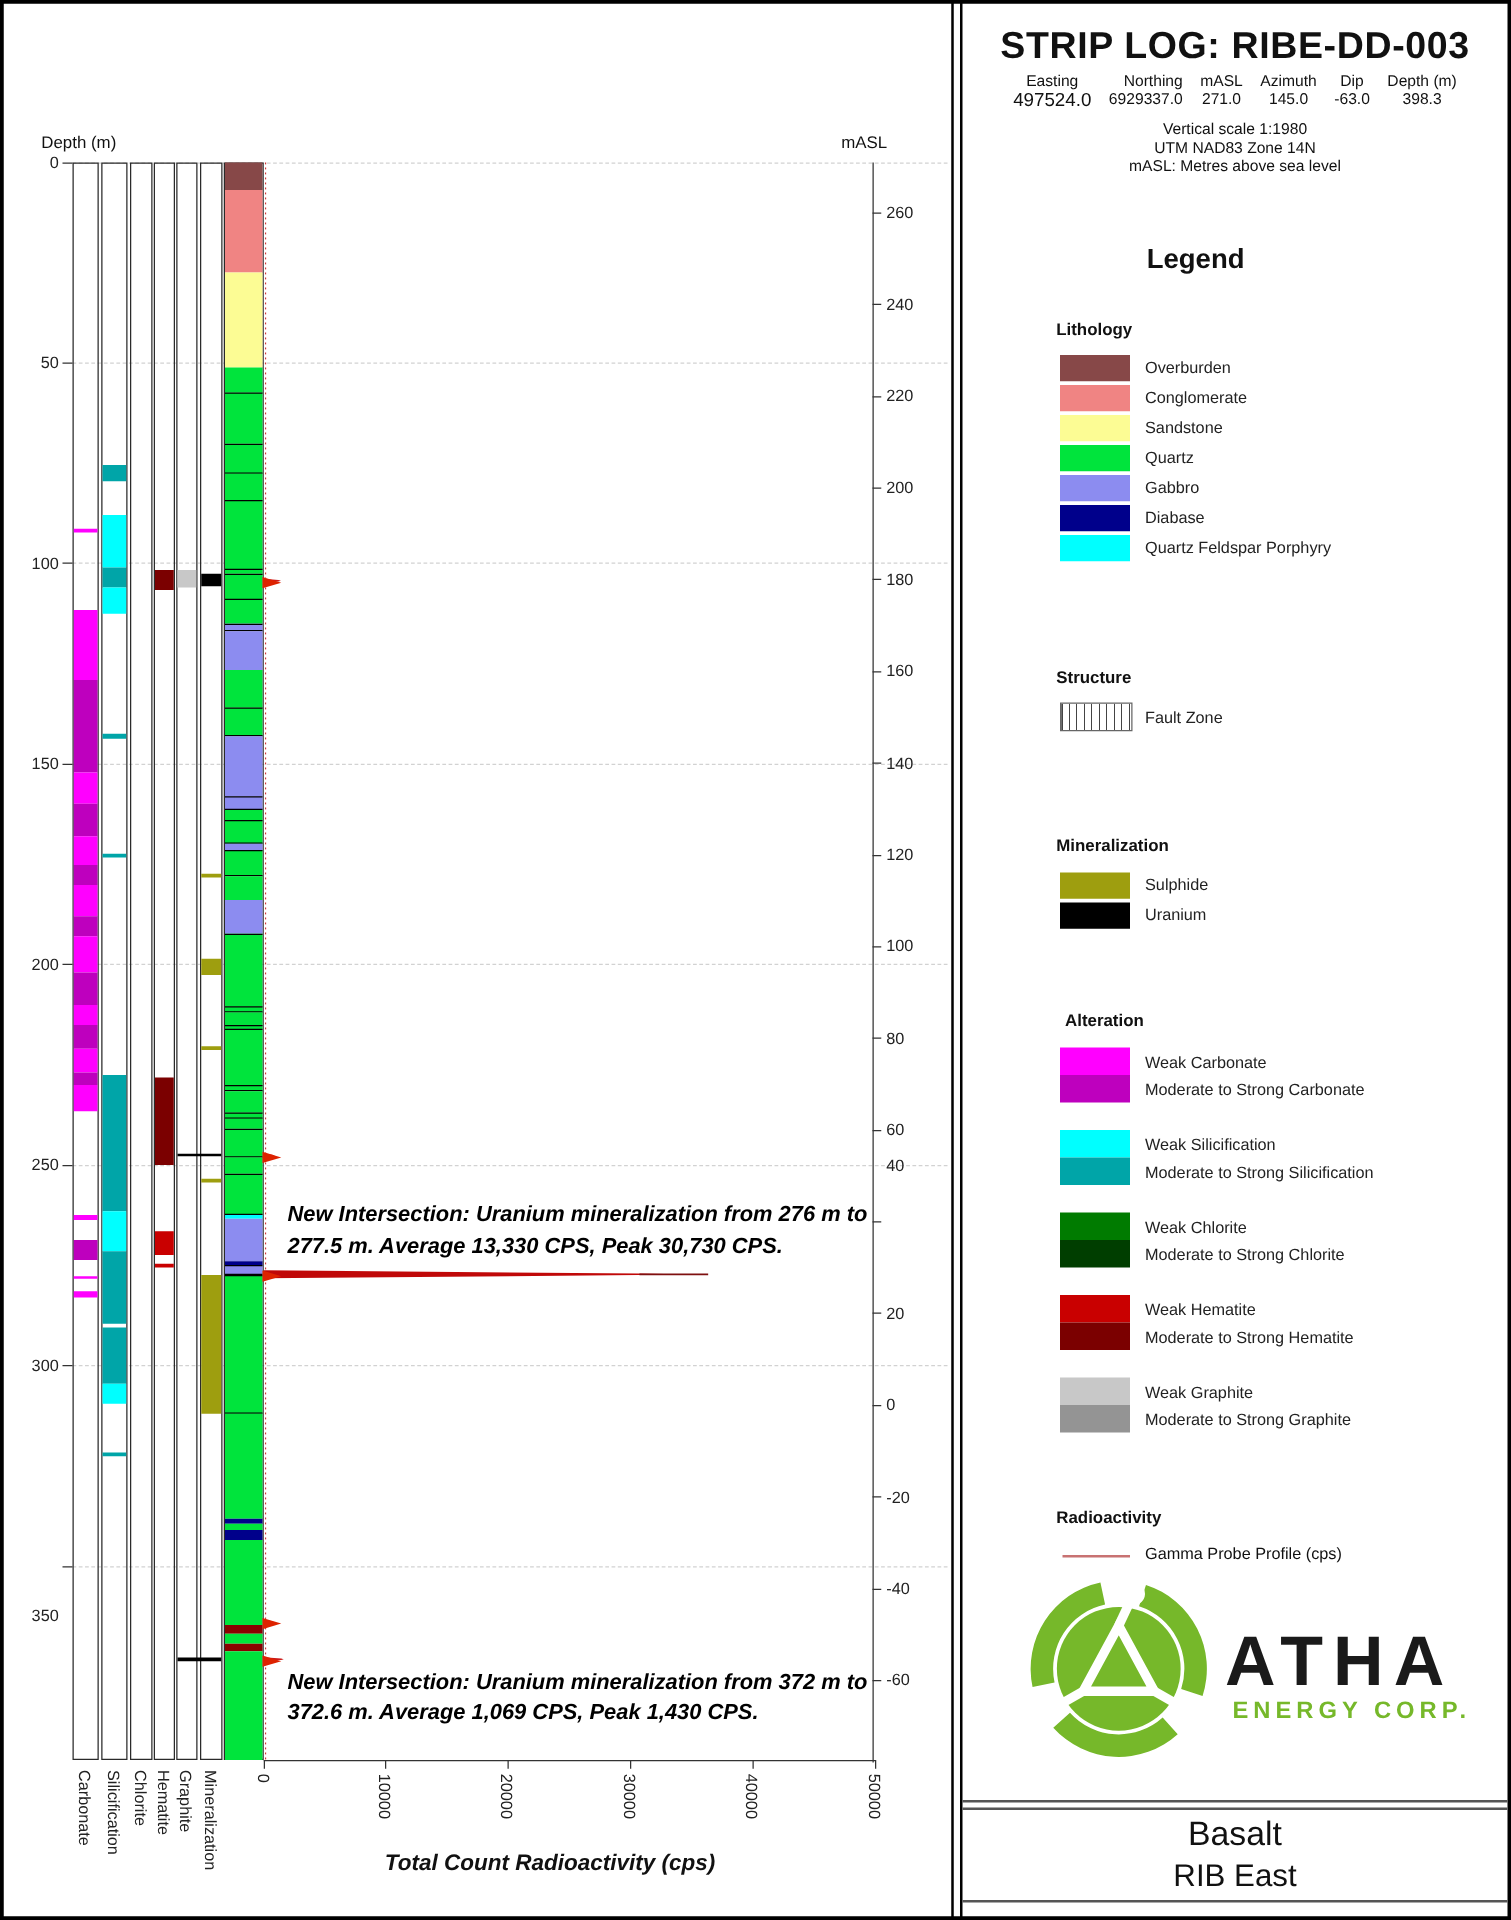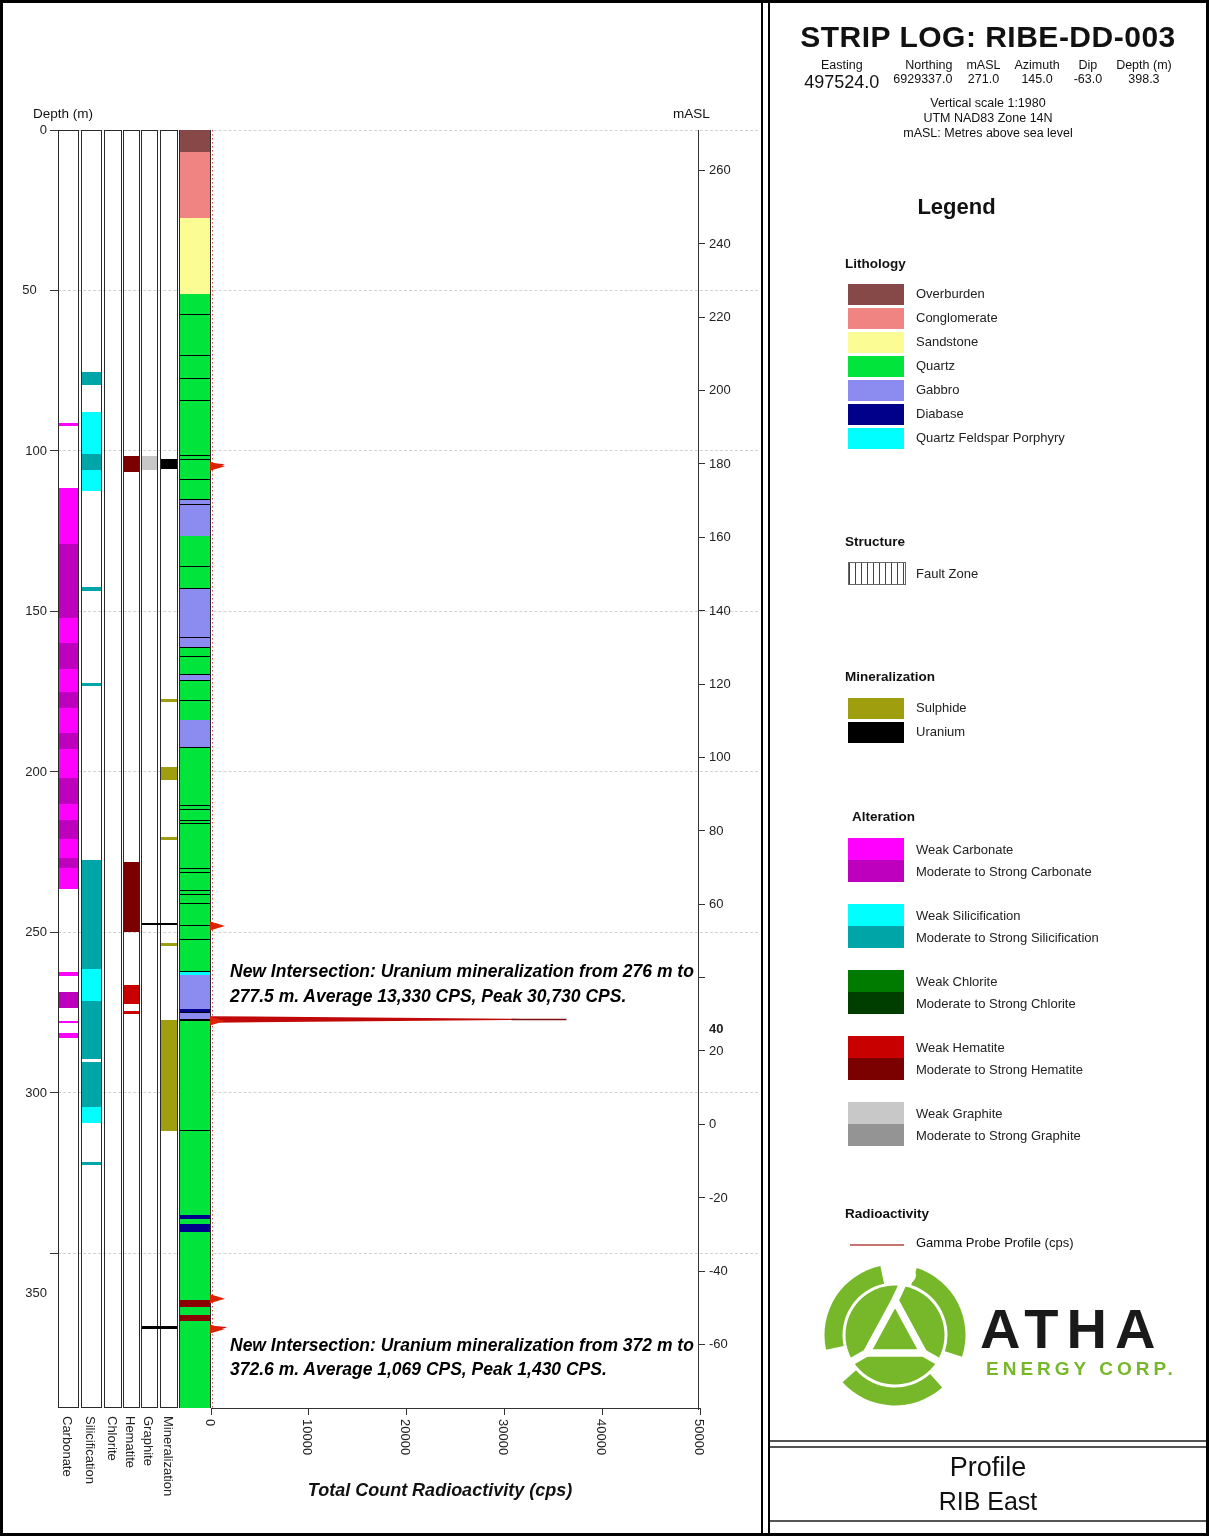--- a/index.html
+++ b/index.html
@@ -55,21 +55,21 @@
         <div class="gridline" style="left: 58px; width: 700px; top: 610.796px;"></div>
         <div class="gridline" style="left: 58px; width: 700px; top: 771.227px;"></div>
         <div class="gridline" style="left: 58px; width: 700px; top: 931.659px;"></div>
         <div class="gridline" style="left: 58px; width: 700px; top: 1092.09px;"></div>
         <div class="gridline" style="left: 58px; width: 700px; top: 1252.52px;"></div>
       </div>
     <div id="depth-ticks">
         <div class="tick" style="left: 50px; top: 129.5px; width: 8px; height: 1px;"></div>
         <div class="ticklabel t-right" style="left: 12px; top: 122px; width: 35px;">0</div>
         <div class="tick" style="left: 50px; top: 289.932px; width: 8px; height: 1px;"></div>
-        <div class="ticklabel t-right" style="left: 12px; top: 282.432px; width: 35px; text-align: center;">50</div>
+        <div class="ticklabel t-right" style="left: 12px; top: 282.432px; width: 35px;">50</div>
         <div class="tick" style="left: 50px; top: 450.364px; width: 8px; height: 1px;"></div>
         <div class="ticklabel t-right" style="left: 12px; top: 442.864px; width: 35px;">100</div>
         <div class="tick" style="left: 50px; top: 610.796px; width: 8px; height: 1px;"></div>
         <div class="ticklabel t-right" style="left: 12px; top: 603.296px; width: 35px;">150</div>
         <div class="tick" style="left: 50px; top: 771.227px; width: 8px; height: 1px;"></div>
         <div class="ticklabel t-right" style="left: 12px; top: 763.727px; width: 35px;">200</div>
         <div class="tick" style="left: 50px; top: 931.659px; width: 8px; height: 1px;"></div>
         <div class="ticklabel t-right" style="left: 12px; top: 924.159px; width: 35px;">250</div>
         <div class="tick" style="left: 50px; top: 1092.09px; width: 8px; height: 1px;"></div>
         <div class="ticklabel t-right" style="left: 12px; top: 1084.59px; width: 35px;">300</div>
@@ -94,21 +94,21 @@
         <div class="ticklabel" style="left: 709px; top: 602.639px;">140</div>
         <div class="tick" style="left: 698px; top: 683.519px; width: 7px; height: 1px;"></div>
         <div class="ticklabel" style="left: 709px; top: 676.019px;">120</div>
         <div class="tick" style="left: 698px; top: 756.899px; width: 7px; height: 1px;"></div>
         <div class="ticklabel" style="left: 709px; top: 749.399px;">100</div>
         <div class="tick" style="left: 698px; top: 830.279px; width: 7px; height: 1px;"></div>
         <div class="ticklabel" style="left: 709px; top: 822.779px;">80</div>
         <div class="tick" style="left: 698px; top: 903.659px; width: 7px; height: 1px;"></div>
         <div class="ticklabel" style="left: 709px; top: 896.159px;">60</div>
         <div class="tick" style="left: 698px; top: 977.039px; width: 7px; height: 1px;"></div>
-        <div class="ticklabel" style="left: 709px; top: 1021px; font-weight: bold;">40</div>
+        <div class="ticklabel" style="left: 709px; top: 925px;">40</div>
         <div class="tick" style="left: 698px; top: 1050.42px; width: 7px; height: 1px;"></div>
         <div class="ticklabel" style="left: 709px; top: 1042.92px;">20</div>
         <div class="tick" style="left: 698px; top: 1123.8px; width: 7px; height: 1px;"></div>
         <div class="ticklabel" style="left: 709px; top: 1116.3px;">0</div>
         <div class="tick" style="left: 698px; top: 1197.18px; width: 7px; height: 1px;"></div>
         <div class="ticklabel" style="left: 709px; top: 1189.68px;">-20</div>
         <div class="tick" style="left: 698px; top: 1270.56px; width: 7px; height: 1px;"></div>
         <div class="ticklabel" style="left: 709px; top: 1263.06px;">-40</div>
         <div class="tick" style="left: 698px; top: 1343.94px; width: 7px; height: 1px;"></div>
         <div class="ticklabel" style="left: 709px; top: 1336.44px;">-60</div>
@@ -266,21 +266,21 @@
   <div class="abs" style="left:761px;top:0;width:1.5px;height:1536px;background:#000;"></div>
   <div class="abs" style="left:768px;top:0;width:1.5px;height:1536px;background:#000;"></div>
 
   <div class="abs" style="left:770px;top:0;width:436px;height:1536px;">
 
     <div class="abs" style="left:0;top:20px;width:436px;text-align:center;font-size:30px;font-weight:bold;letter-spacing:.5px;">STRIP LOG: RIBE-DD-003</div>
 
     <div class="abs" id="collar-fields" style="left:0;top:58px;width:436px;display:flex;justify-content:center;gap:14px;">
         <div style="text-align: center;">
           <div style="font-size: 12.5px;">Easting</div>
-          <div style="font-size: 18px;">497524.0</div>
+          <div style="font-size: 15px;">497524.0</div>
         </div>
         <div style="text-align: right;">
           <div style="font-size: 12.5px;">Northing</div>
           <div style="font-size: 12.5px;">6929337.0</div>
         </div>
         <div style="text-align: center;">
           <div style="font-size: 12.5px;">mASL</div>
           <div style="font-size: 12.5px;">271.0</div>
         </div>
         <div style="text-align: center;">
@@ -416,17 +416,17 @@
           <circle cx="15" cy="72" r="6"></circle>
           <circle cx="85" cy="72" r="6"></circle>
         </g>
       </svg>
       <div style="position:absolute;left:170px;top:38px;font-size:56px;font-weight:bold;letter-spacing:8px;color:#1a1a1a;">ATHA</div>
       <div id="logo-sub" style="position: absolute; left: 176px; top: 100px; font-size: 19px; letter-spacing: 4px; font-weight: bold; color: rgb(118, 184, 42);">ENERGY CORP.</div>
     </div>
 
     <div class="hr" style="left:0;top:1440px;width:436px;"></div>
     <div class="hr" style="left:0;top:1446px;width:436px;"></div>
-    <div class="abs" style="left:0;top:1452px;width:436px;text-align:center;font-size:27px;">Profile</div>
+    <div class="abs" style="left:0;top:1452px;width:436px;text-align:center;font-size:27px;">Basalt</div>
     <div class="abs" style="left:0;top:1487px;width:436px;text-align:center;font-size:25px;">RIB East</div>
     <div class="hr" style="left:0;top:1520px;width:436px;"></div>
   </div>
 </div>
 
 </body></html>

